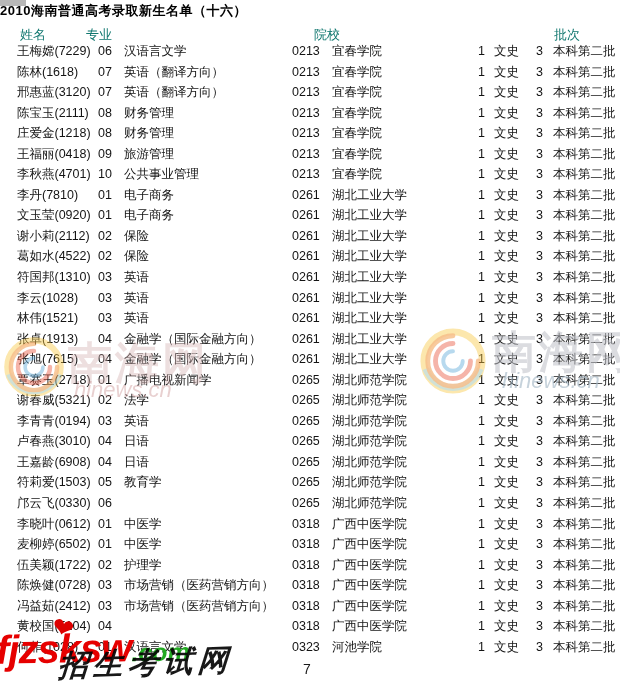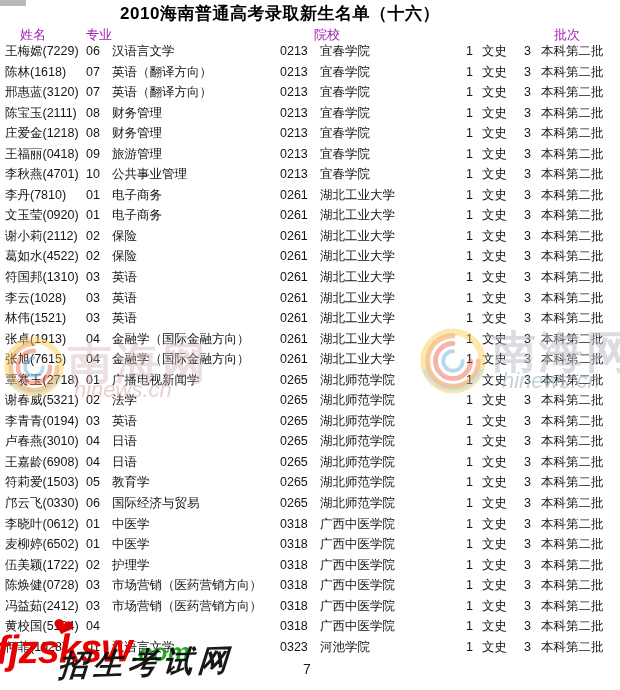--- a/index.html
+++ b/index.html
@@ -2,26 +2,26 @@
 <html><head>
 <meta charset="utf-8">
 <style>
   html,body{margin:0;padding:0;background:#fff;}
   .page{
     position:relative;width:620px;height:690px;background:#ffffff;overflow:hidden;
     font-family:"Liberation Sans","DejaVu Sans",sans-serif;color:#141414;
   }
   .corner-artifact{position:absolute;left:0;top:0;width:26px;height:6px;background:#b8b8b8;}
   .title{
-    position:absolute;top:2px;left:0;width:560px;text-align:center;
-    font-size:17px;font-weight:bold;letter-spacing:0.5px;color:#000;
+    position:absolute;top:2px;left:0;width:560px;text-align:left;
+    font-size:13px;font-weight:bold;letter-spacing:0.5px;color:#000;
   }
-  .col-header{position:absolute;top:26px;font-size:13px;color:#a21caf;white-space:nowrap;}
+  .col-header{position:absolute;top:26px;font-size:13px;color:#0f766e;white-space:nowrap;}
   .h-name{left:20px;} .h-major{left:86px;} .h-college{left:290px;margin-left:24px;} .h-batch{left:554px;}
-  .rows{position:absolute;left:0;top:41px;width:520px;z-index:1;}
+  .rows{position:absolute;left:12px;top:41px;width:520px;z-index:1;}
   .row{position:relative;height:20.55px;font-size:12.5px;}
   .row span{position:absolute;top:0;line-height:20.55px;white-space:nowrap;}
   .c-name{left:5px;} .c-mcode{left:86px;} .c-major{left:112px;}
   .c-ccode{left:280px;} .c-college{left:320px;}
   .c-n1{left:466px;} .c-subj{left:482px;} .c-n3{left:524px;} .c-batch{left:541px;text-align:center;}
   .page-number{position:absolute;left:303px;top:661px;font-size:14px;color:#1a1a1a;}
 
   .wm{position:absolute;pointer-events:none;z-index:2;}
   .wm-hinews-left{left:2px;top:335px;width:220px;height:64px;}
   .wm-hinews-right{left:418px;top:326px;width:202px;height:72px;}
@@ -301,21 +301,20 @@
         <span class="c-ccode">0265</span>
         <span class="c-college">湖北师范学院</span>
         <span class="c-n1">1</span>
         <span class="c-subj">文史</span>
         <span class="c-n3">3</span>
         <span class="c-batch">本科第二批</span>
       </div>
       <div class="row">
         <span class="c-name">邝云飞(0330)</span>
         <span class="c-mcode">06</span>
-        <span class="c-major">国际经济与贸易</span>
         <span class="c-ccode">0265</span>
         <span class="c-college">湖北师范学院</span>
         <span class="c-n1">1</span>
         <span class="c-subj">文史</span>
         <span class="c-n3">3</span>
         <span class="c-batch">本科第二批</span>
       </div>
       <div class="row">
         <span class="c-name">李晓叶(0612)</span>
         <span class="c-mcode">01</span>

